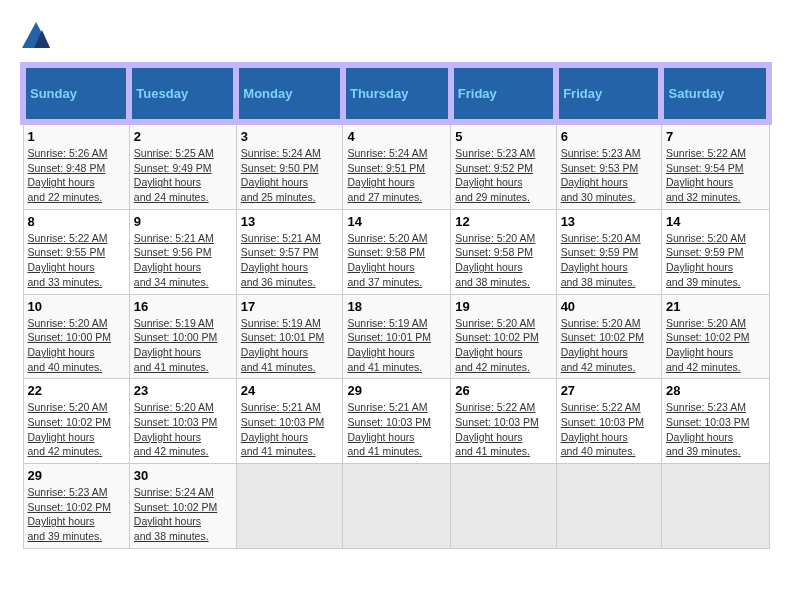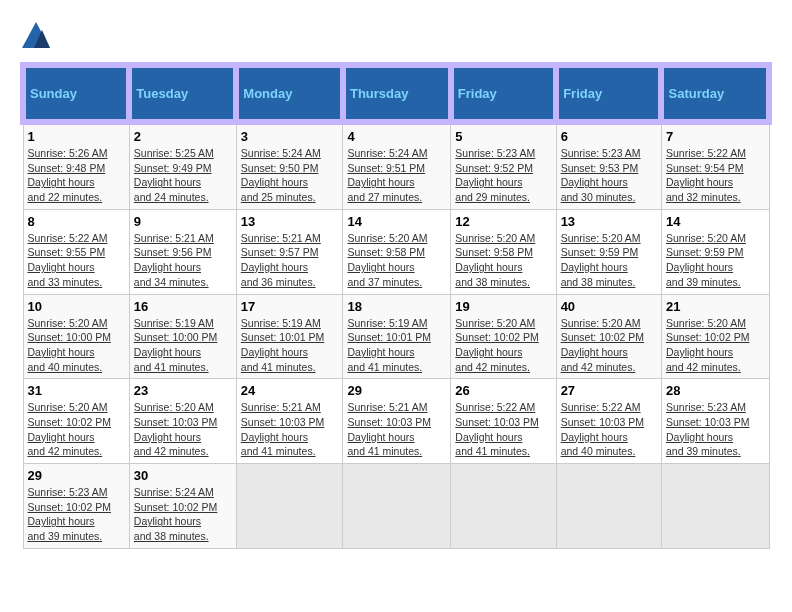--- a/index.html
+++ b/index.html
@@ -316,21 +316,21 @@
         <div class="day-info">
           Sunrise: 5:20 AM<br>
           Sunset: 10:02 PM<br>
           Daylight hours<br>
           and 42 minutes.
         </div>
       </td>
       </tr>
       <tr>
         <td>
-        <span class="day-num">31</span>
+        <span class="day-num">22</span>
         <div class="day-info">
           Sunrise: 5:20 AM<br>
           Sunset: 10:02 PM<br>
           Daylight hours<br>
           and 42 minutes.
         </div>
       </td>
         <td>
         <span class="day-num">23</span>
         <div class="day-info">

